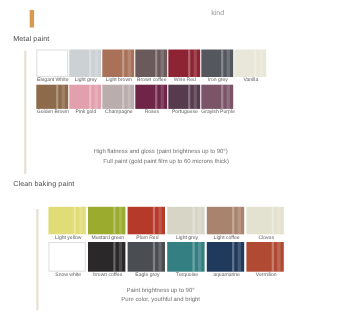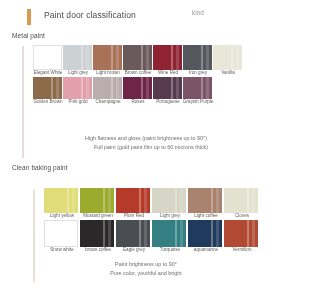--- a/index.html
+++ b/index.html
@@ -128,21 +128,20 @@
     line-height: 9px;
     white-space: nowrap;
   }
   .caption.indent { padding-left: 10px; }
 </style>
 </head>
 <body>
 
 <div class="header">
   <div class="header-bar"></div>
-  <div class="header-title">Paint door classification</div>
   <div class="header-kind">kind</div>
 </div>
 
 <div class="section" style="height:132px;">
   <div class="section-title">Metal paint</div>
   <div class="guide" style="left:22px; top:14px; height:112px;"></div>
   <div class="rows metal" style="top:13px;">
     <div class="swatch-row metal-row1" id="m-r0">
         <div class="swatch-cell">
           <div class="swatch white-swatch"></div>

